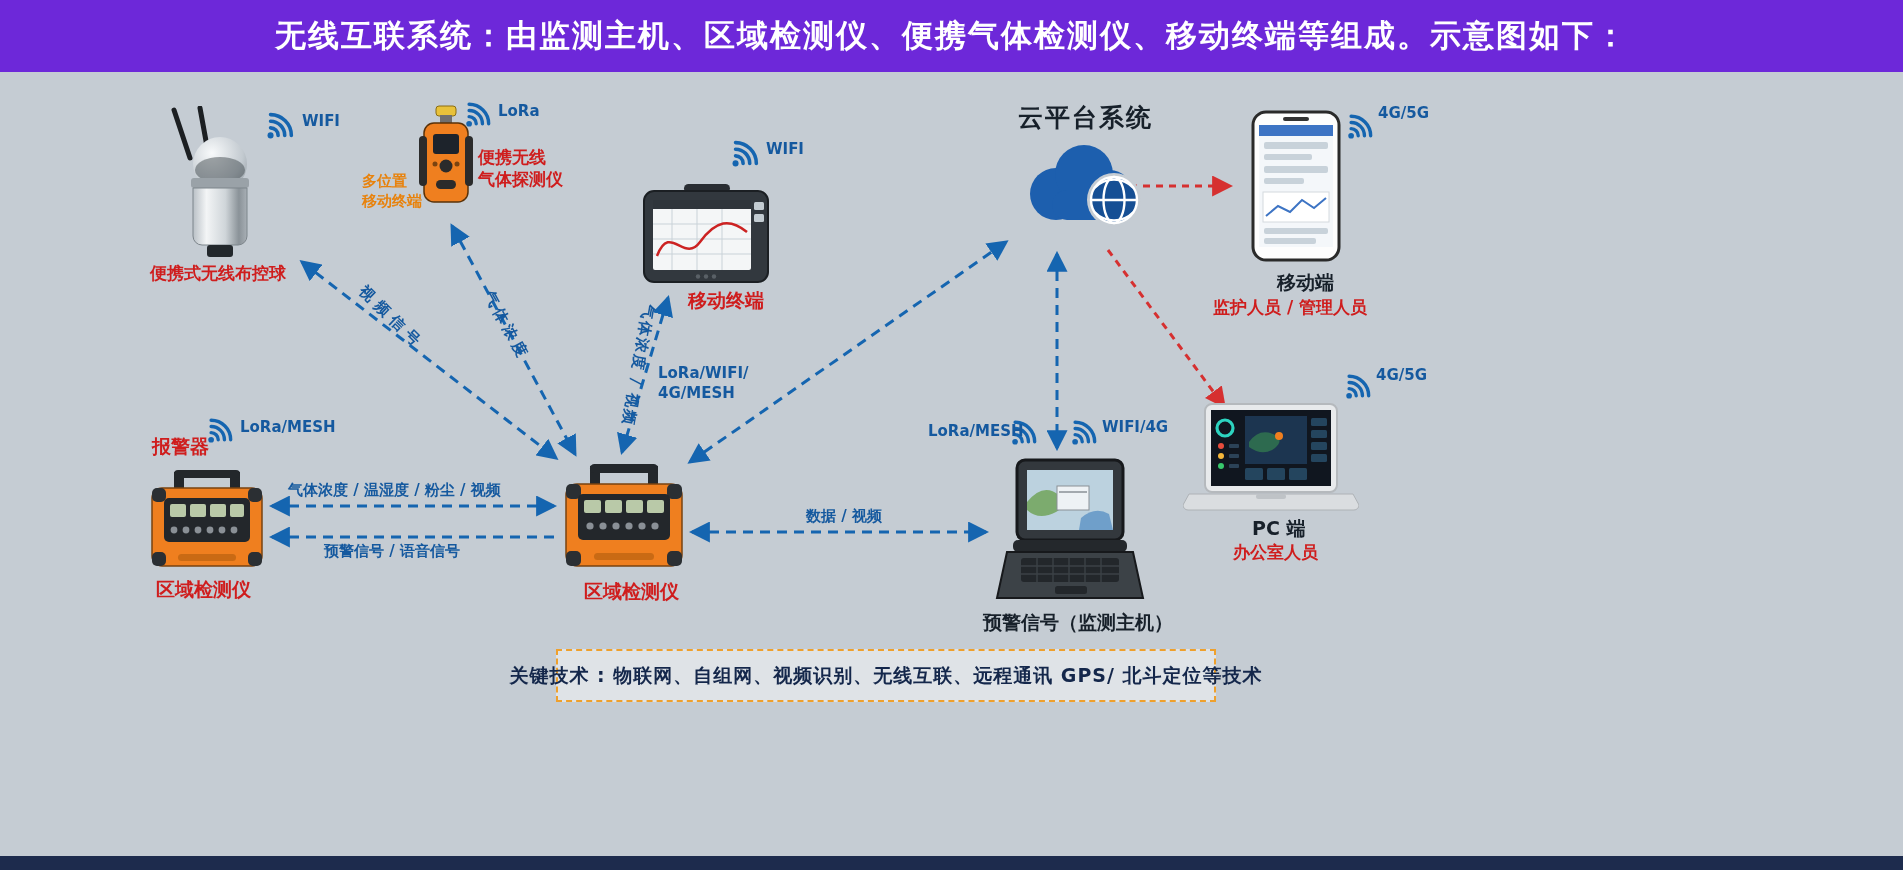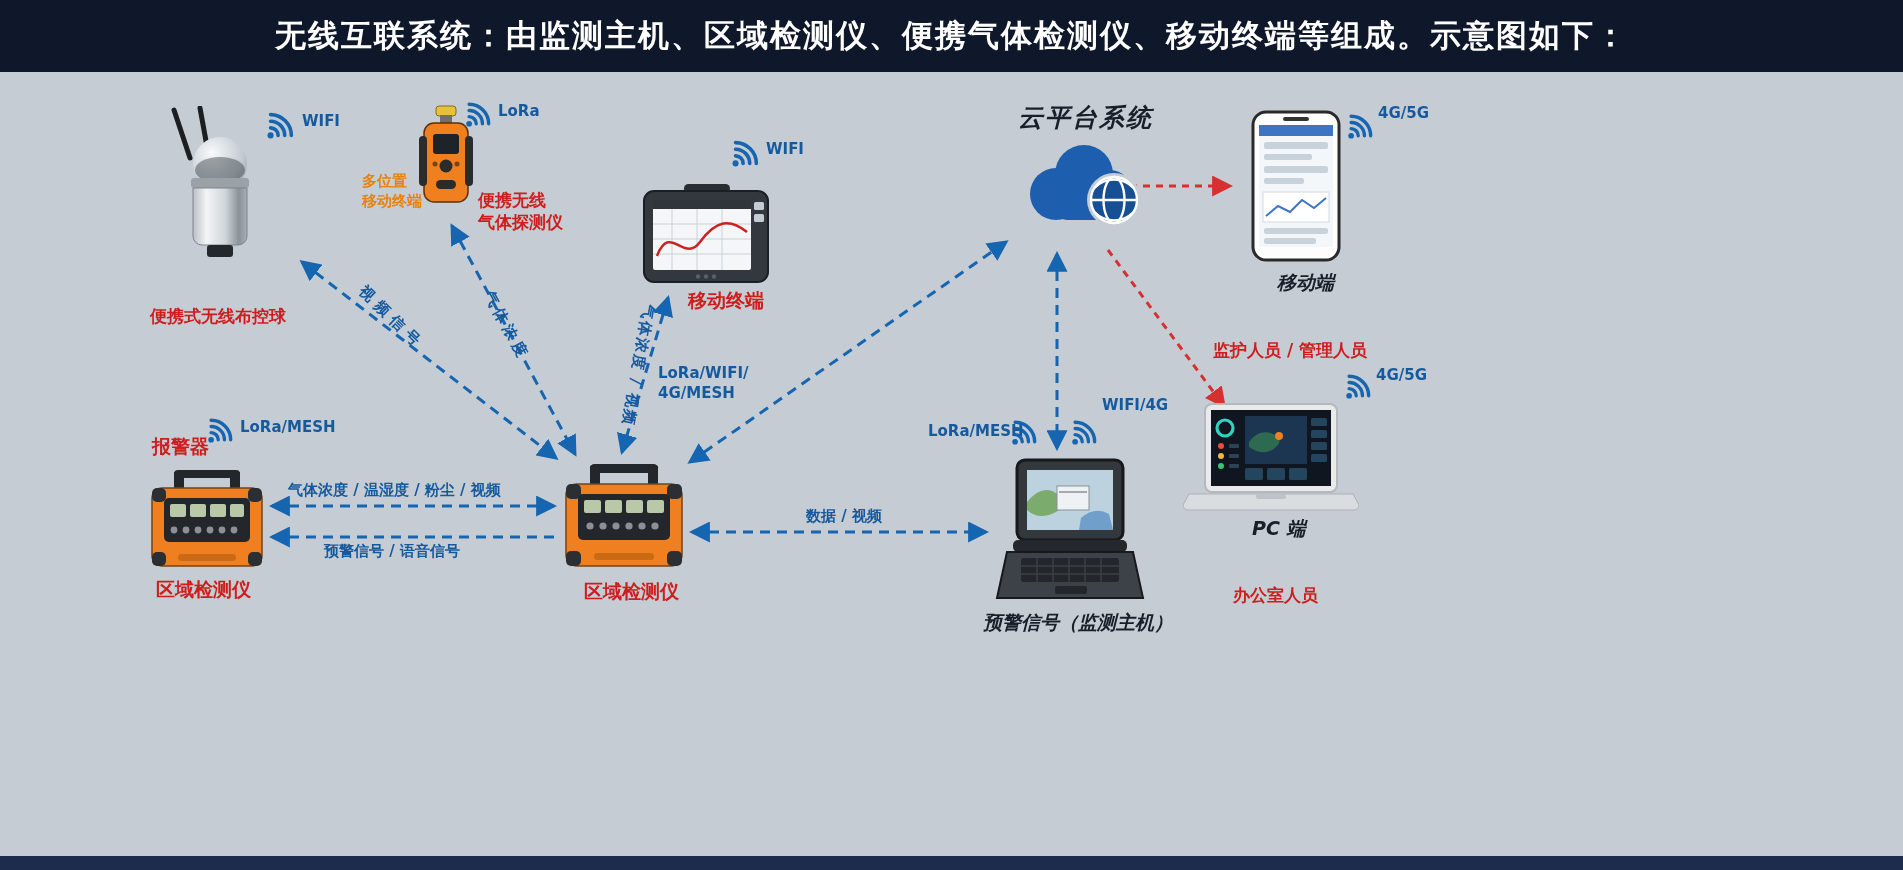--- a/index.html
+++ b/index.html
@@ -1,30 +1,30 @@
 <!DOCTYPE html>
 <html><head>
 <meta charset="utf-8">
 <style>
   * { margin:0; padding:0; box-sizing:border-box; }
   body { font-family:"DejaVu Sans","Liberation Sans",sans-serif; background:#9aa2aa; }
   .stage { position:relative; width:1903px; height:870px; background:#c5ccd3; overflow:hidden; }
   .abs { position:absolute; }
-  .header { position:absolute; top:0; left:0; right:0; height:72px; background:#0f172a;
+  .header { position:absolute; top:0; left:0; right:0; height:72px; background:#6d28d9;
             display:flex; align-items:center; justify-content:center; }
   .header-title { color:#ffffff; font-size:31px; font-weight:bold; letter-spacing:2px; }
   .footer-bar { position:absolute; bottom:0; left:0; right:0; height:14px; background:#1d2b4d; }
   .lbl { position:absolute; font-weight:bold; white-space:pre-line; line-height:1.3; }
   .nowrap { white-space:nowrap; }
   .red { color:#cf1d1d; }
   .blue { color:#15599f; }
   .orange-t { color:#e8820c; }
-  .black { color:#17202a;font-style:italic; }
+  .black { color:#17202a; }
   .s15 { font-size:15px; }
-  .s17 { font-size:17px;margin-top:43px; }
+  .s17 { font-size:17px; }
   .s19 { font-size:19px; }
   .s25 { font-size:25px; }
   .rot { transform-origin:0 0; }
   .sig { position:absolute; width:34px; height:34px; }
   .arrows { position:absolute; left:0; top:0; pointer-events:none; }
   .keytech { position:absolute; left:556px; top:649px; width:660px; height:53px;
              background:#dfe3e7; border:2px dashed #efa02c;
              display:flex; align-items:center; justify-content:center; }
   .keytech-text { font-size:19px; font-weight:bold; color:#14274b; letter-spacing:1px; white-space:nowrap; }
 </style>
@@ -381,32 +381,35 @@
   <div class="lbl black s19 nowrap" style="left:1277px; top:270px">移动端</div>
   <div class="lbl red s17 nowrap" style="left:1213px; top:296px">监护人员 / 管理人员</div>
 
   <div class="lbl red s19 nowrap" style="left:152px; top:434px">报警器</div>
   <div class="lbl blue s15 nowrap" style="left:240px; top:418px">LoRa/MESH</div>
   <div class="lbl red s19 nowrap" style="left:156px; top:577px">区域检测仪</div>
 
   <div class="lbl red s19 nowrap" style="left:584px; top:579px">区域检测仪</div>
 
   <div class="lbl blue s15 nowrap" style="left:928px; top:422px">LoRa/MESH</div>
-  <div class="lbl blue s15 nowrap" style="left:1102px; top:396px">WIFI/4G</div>
+  <div class="lbl blue s15 nowrap" style="left:1102px; top:418px">WIFI/4G</div>
   <div class="lbl black s19 nowrap" style="left:983px; top:610px">预警信号（监测主机）</div>
 
   <div class="lbl blue s15 nowrap" style="left:1376px; top:366px">4G/5G</div>
   <div class="lbl black s19 nowrap" style="left:1252px; top:516px">PC 端</div>
   <div class="lbl red s17 nowrap" style="left:1233px; top:541px">办公室人员</div>
 
   <div class="lbl blue s15 nowrap rot" style="left:368px; top:282px; letter-spacing:6px; transform:rotate(44deg)">视频信号</div>
   <div class="lbl blue s15 nowrap rot" style="left:496px; top:288px; letter-spacing:4px; transform:rotate(61deg)">气体浓度</div>
   <div class="lbl blue s15 nowrap rot" style="left:658px; top:306px; letter-spacing:2px; transform:rotate(100deg)">气体浓度 / 视频</div>
   <div class="lbl blue s15" style="left:658px; top:364px">LoRa/WIFI/
 4G/MESH</div>
   <div class="lbl blue s15 nowrap" style="left:288px; top:481px">气体浓度 / 温湿度 / 粉尘 / 视频</div>
   <div class="lbl blue s15 nowrap" style="left:324px; top:542px">预警信号 / 语音信号</div>
   <div class="lbl blue s15 nowrap" style="left:806px; top:507px">数据 / 视频</div>
 
+  <div class="keytech">
+    <div class="keytech-text">关键技术 : 物联网、自组网、视频识别、无线互联、远程通讯 GPS/ 北斗定位等技术</div>
+  </div>
 
   <div class="footer-bar"></div>
 
 </div>
 
 </body></html>

